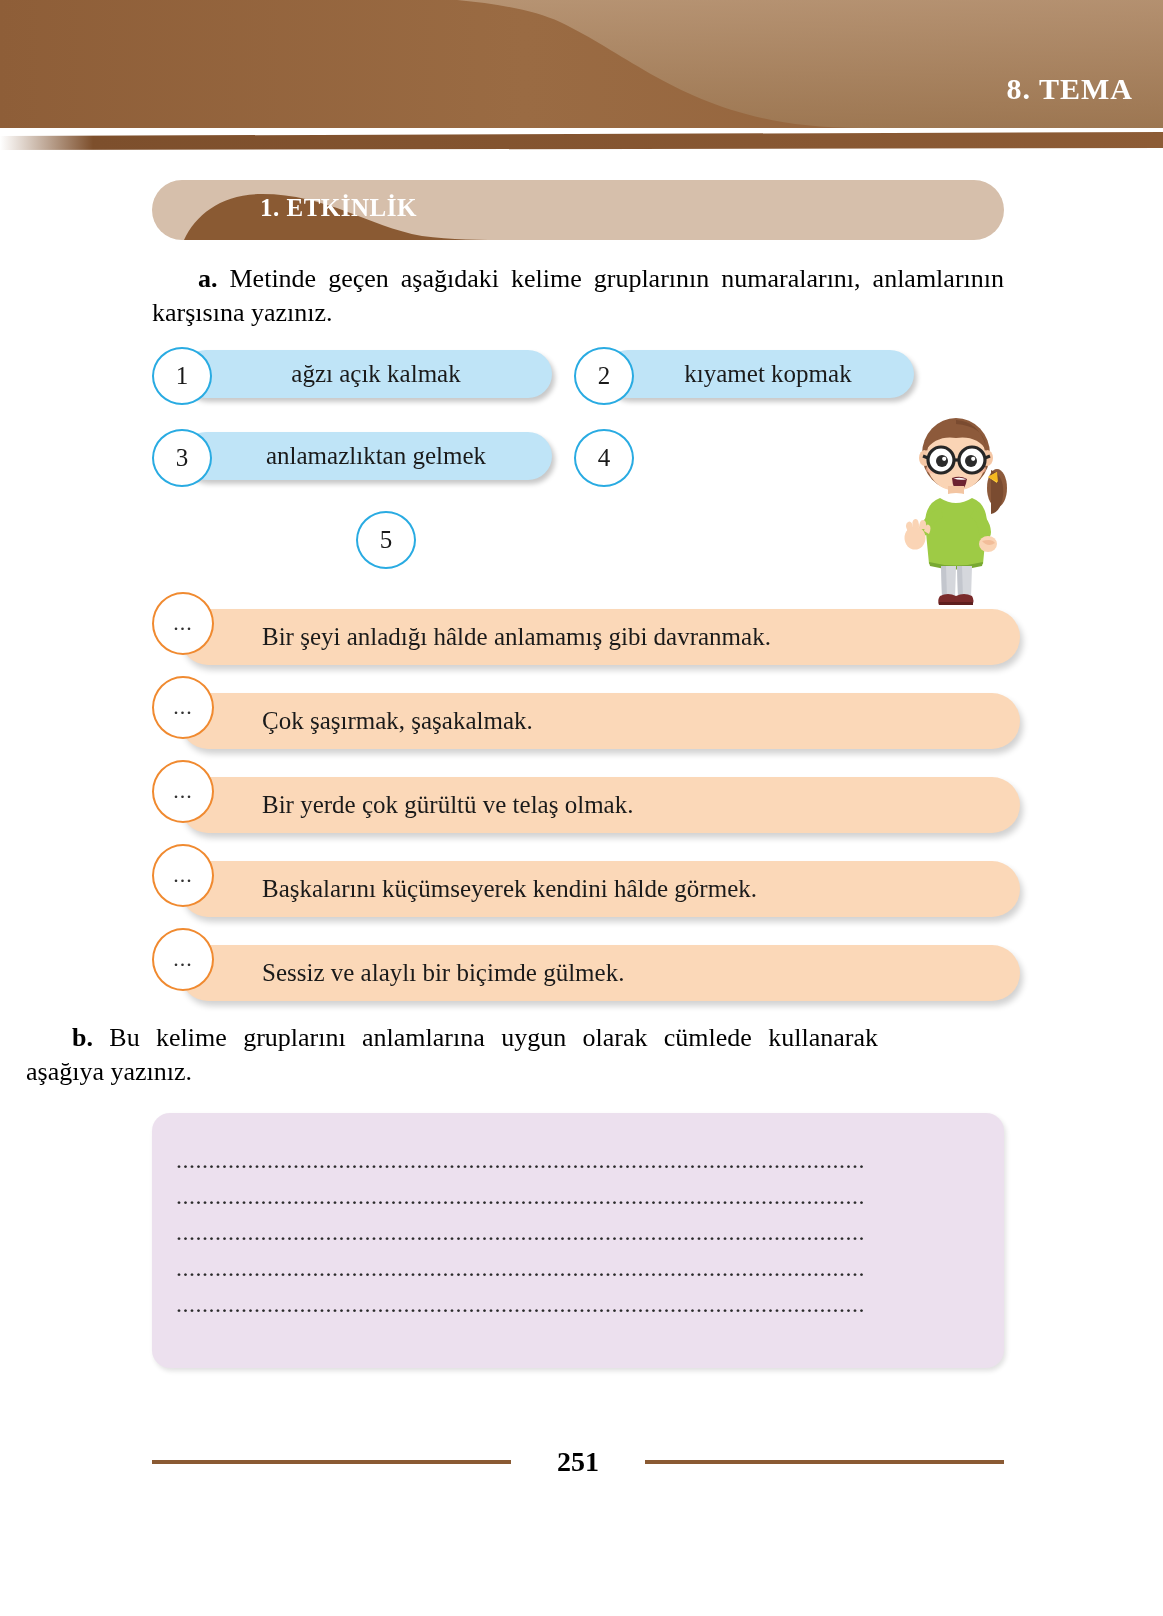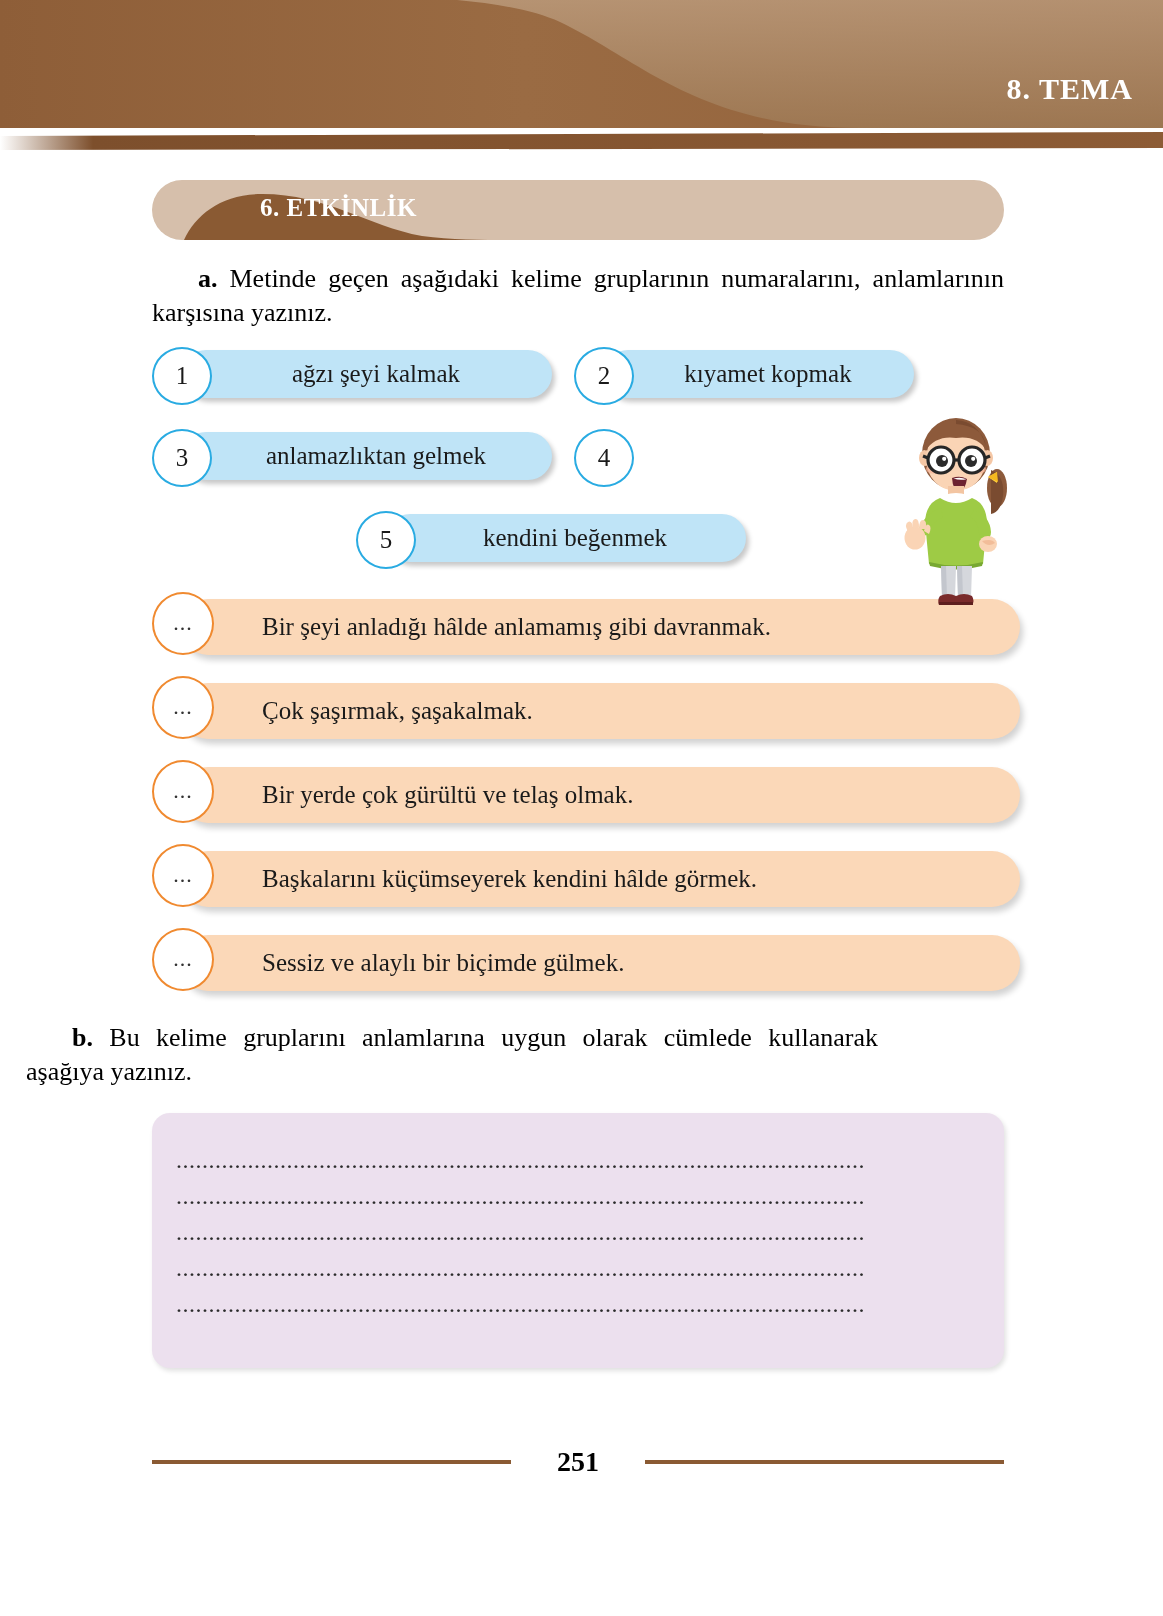--- a/index.html
+++ b/index.html
@@ -61,21 +61,21 @@
     background:#ffffff;z-index:3;
     display:flex;align-items:center;justify-content:center;
     font-size:25px;color:#1a1a1a;
   }
   .bubble.gap{margin-left:0;}
 
   
   .defs{margin:22px 0 0 152px;width:870px;}
   .def-row{position:relative;height:58px;margin-bottom:26px;}
   .def-bar{
-    position:absolute;left:28px;top:6px;width:840px;height:56px;
+    position:absolute;left:28px;top:16px;width:840px;height:56px;
     background:#fbd8b8;border-radius:28px;
     box-shadow:3px 5px 6px rgba(0,0,0,.18);
     display:flex;align-items:center;
   }
   .def-text{
     font-size:25px;color:#1a1a1a;padding-left:82px;white-space:nowrap;
   }
   .def-dots{
     position:absolute;left:0;top:-1px;width:58px;height:59px;
     border:2px solid #f08a30;border-radius:50%;
@@ -137,33 +137,33 @@
   <div class="header-title">8. TEMA</div>
 </div>
 
 <div class="page">
 
   <div class="act-banner">
     <svg width="852" height="60" viewBox="0 0 852 60" xmlns="http://www.w3.org/2000/svg">
       <rect x="0" y="0" width="852" height="60" rx="30" ry="30" fill="#d6bfab"></rect>
       <path d="M 32 60 C 44 34 70 14 110 14 C 175 14 215 46 270 56 C 300 60 330 60 360 60 Z" fill="#8a5a33"></path>
     </svg>
-    <div class="act-label">6. ETKİNLİK</div>
+    <div class="act-label">1. ETKİNLİK</div>
   </div>
 
   <div class="instr">
     <b>a.</b><span> Metinde geçen aşağıdaki kelime gruplarının numaralarını, anlamlarının karşısına yazınız.</span>
   </div>
 
   <div class="phrase-area">
 
     <div class="phrase-row">
       <div class="bubble" style="width:400px">
         <div class="pill" style="width:370px">
-          <span class="pill-text">ağzı şeyi kalmak</span>
+          <span class="pill-text">ağzı açık kalmak</span>
         </div>
         <div class="num">1</div>
       </div>
       <div class="bubble gap" style="width:340px;margin-left:18px">
         <div class="pill" style="width:310px">
           <span class="pill-text">kıyamet kopmak</span>
         </div>
         <div class="num">2</div>
       </div>
     </div>
@@ -175,23 +175,20 @@
         </div>
         <div class="num">3</div>
       </div>
       <div class="bubble gap" style="width:340px;margin-left:18px">
         <div class="num">4</div>
       </div>
     </div>
 
     <div class="phrase-row center">
       <div class="bubble" style="width:390px">
-        <div class="pill" style="width:360px">
-          <span class="pill-text">kendini beğenmek</span>
-        </div>
         <div class="num">5</div>
       </div>
     </div>
 
   </div>
 
   <div class="defs">
     <div class="def-row">
       <div class="def-bar">
         <span class="def-text">Bir şeyi anladığı hâlde anlamamış gibi davranmak.</span>

